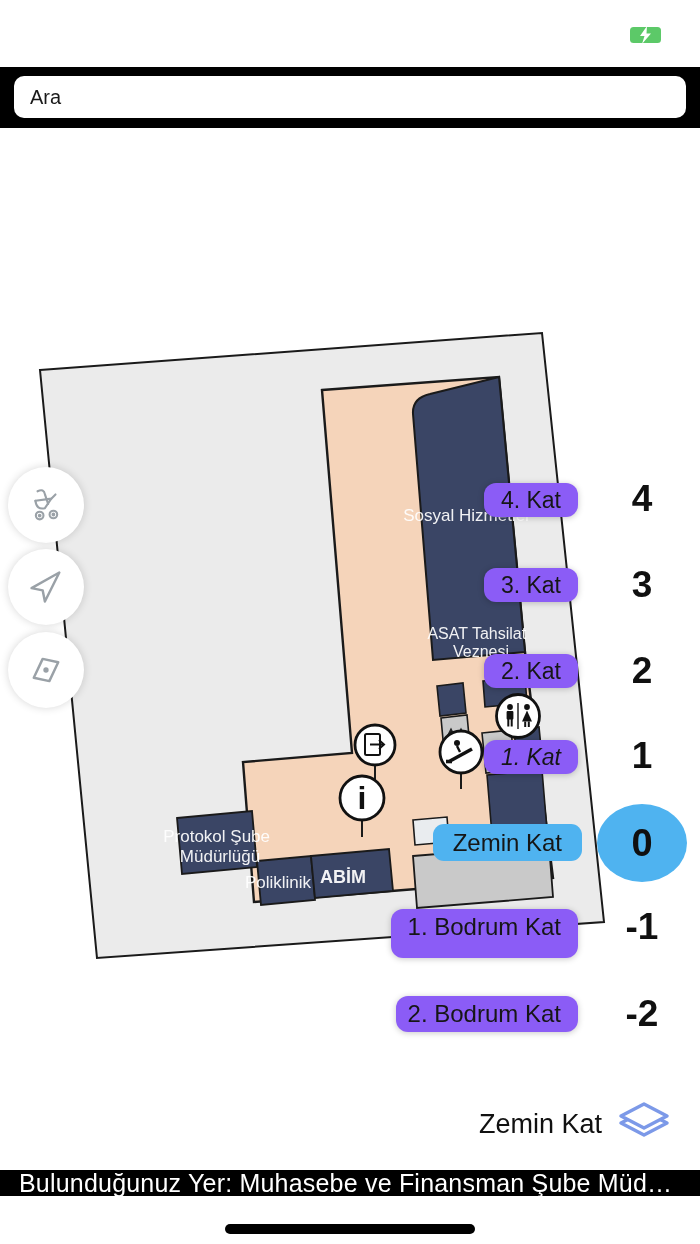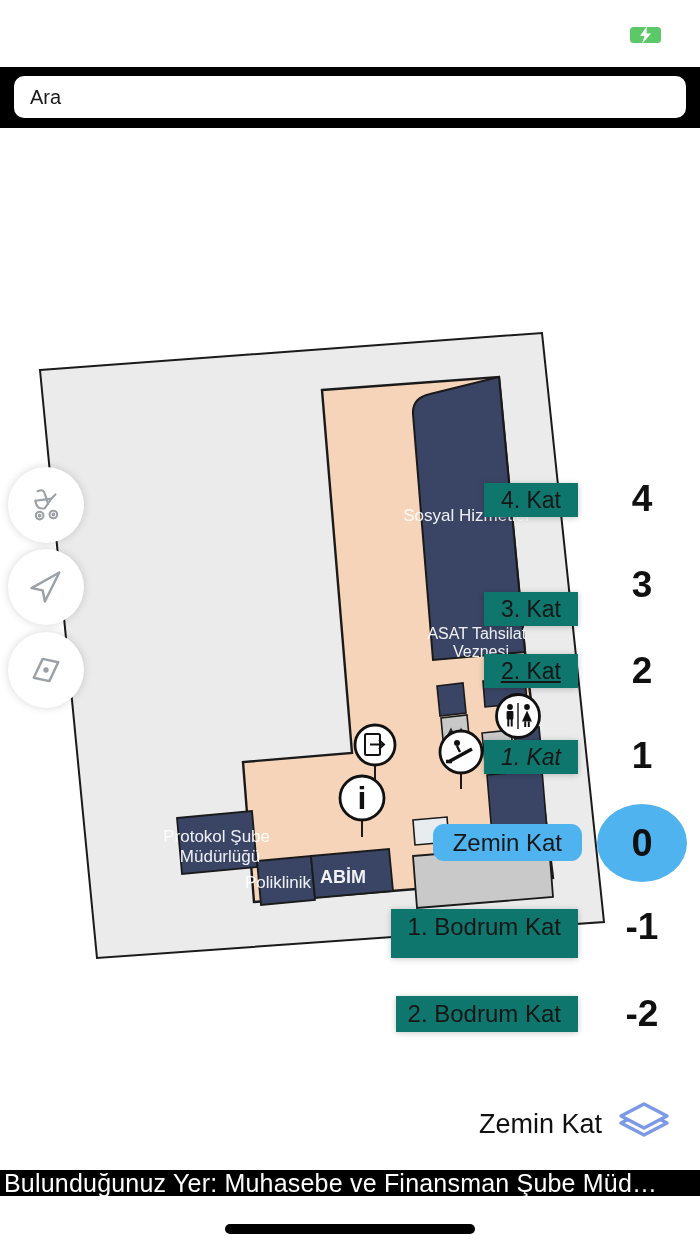--- a/index.html
+++ b/index.html
@@ -28,24 +28,24 @@
     position:absolute;left:8px;width:76px;height:76px;border-radius:50%;
     background:#ffffff;box-shadow:0 0 9px rgba(0,0,0,0.16);
     display:flex;align-items:center;justify-content:center;
   }
   .ctrl-stroller{top:467px;}
   .ctrl-locate{top:549px;}
   .ctrl-compass{top:632px;}
   
   .pill{
     position:absolute;right:122px;height:34px;line-height:34px;padding:0 17px;
-    background:#0f766e;border-radius:0;font-size:23px;color:#161616;
+    background:#8b5cf6;border-radius:12px;font-size:23px;color:#161616;
     white-space:nowrap;box-shadow:0 1px 6px rgba(0,0,0,0.22);cursor:pointer;
   }
-  .pill-4{top:483px;} .pill-3{top:568px;margin-top:24px;} .pill-2{top:654px;text-decoration:underline;} .pill-1{top:740px;font-style:italic;}
+  .pill-4{top:483px;} .pill-3{top:568px;} .pill-2{top:654px;} .pill-1{top:740px;font-style:italic;}
   .pill-0{top:824px;height:37px;line-height:37px;border-radius:11px;
           background:#4FB3F0;font-size:24px;padding:0 20px;box-shadow:none;right:118px;}
   .pill-m1{top:909px;height:49px;line-height:36px;font-size:24px;}
   .pill-m2{top:996px;height:36px;line-height:36px;font-size:24px;padding-left:12px;}
   .fnum{
     position:absolute;left:600px;width:84px;height:48px;line-height:48px;
     text-align:center;font-size:37px;font-weight:700;color:#101010;cursor:pointer;
   }
   .fnum-4{top:475px;} .fnum-3{top:561px;} .fnum-2{top:647px;} .fnum-1{top:732px;}
   .fnum-m1{top:903px;} .fnum-m2{top:990px;}
@@ -56,21 +56,21 @@
   
   .current-floor{
     position:absolute;top:1100px;right:30px;height:48px;
     display:flex;align-items:center;gap:16px;
   }
   .current-floor .lbl{font-size:27px;color:#111111;}
   
   .location-bar{
     position:absolute;left:0;top:1170px;width:700px;height:26px;background:#000000;
     color:#ffffff;font-size:25px;line-height:26px;letter-spacing:.2px;
-    white-space:nowrap;overflow:hidden;padding-left:4px;box-sizing:border-box;
+    white-space:nowrap;overflow:hidden;padding-left:19px;box-sizing:border-box;
   }
   .home-indicator{
     position:absolute;left:225px;top:1224px;width:250px;height:10px;
     border-radius:5px;background:#000000;
   }
 </style>
 </head>
 <body>
 
 <div class="statusbar">

